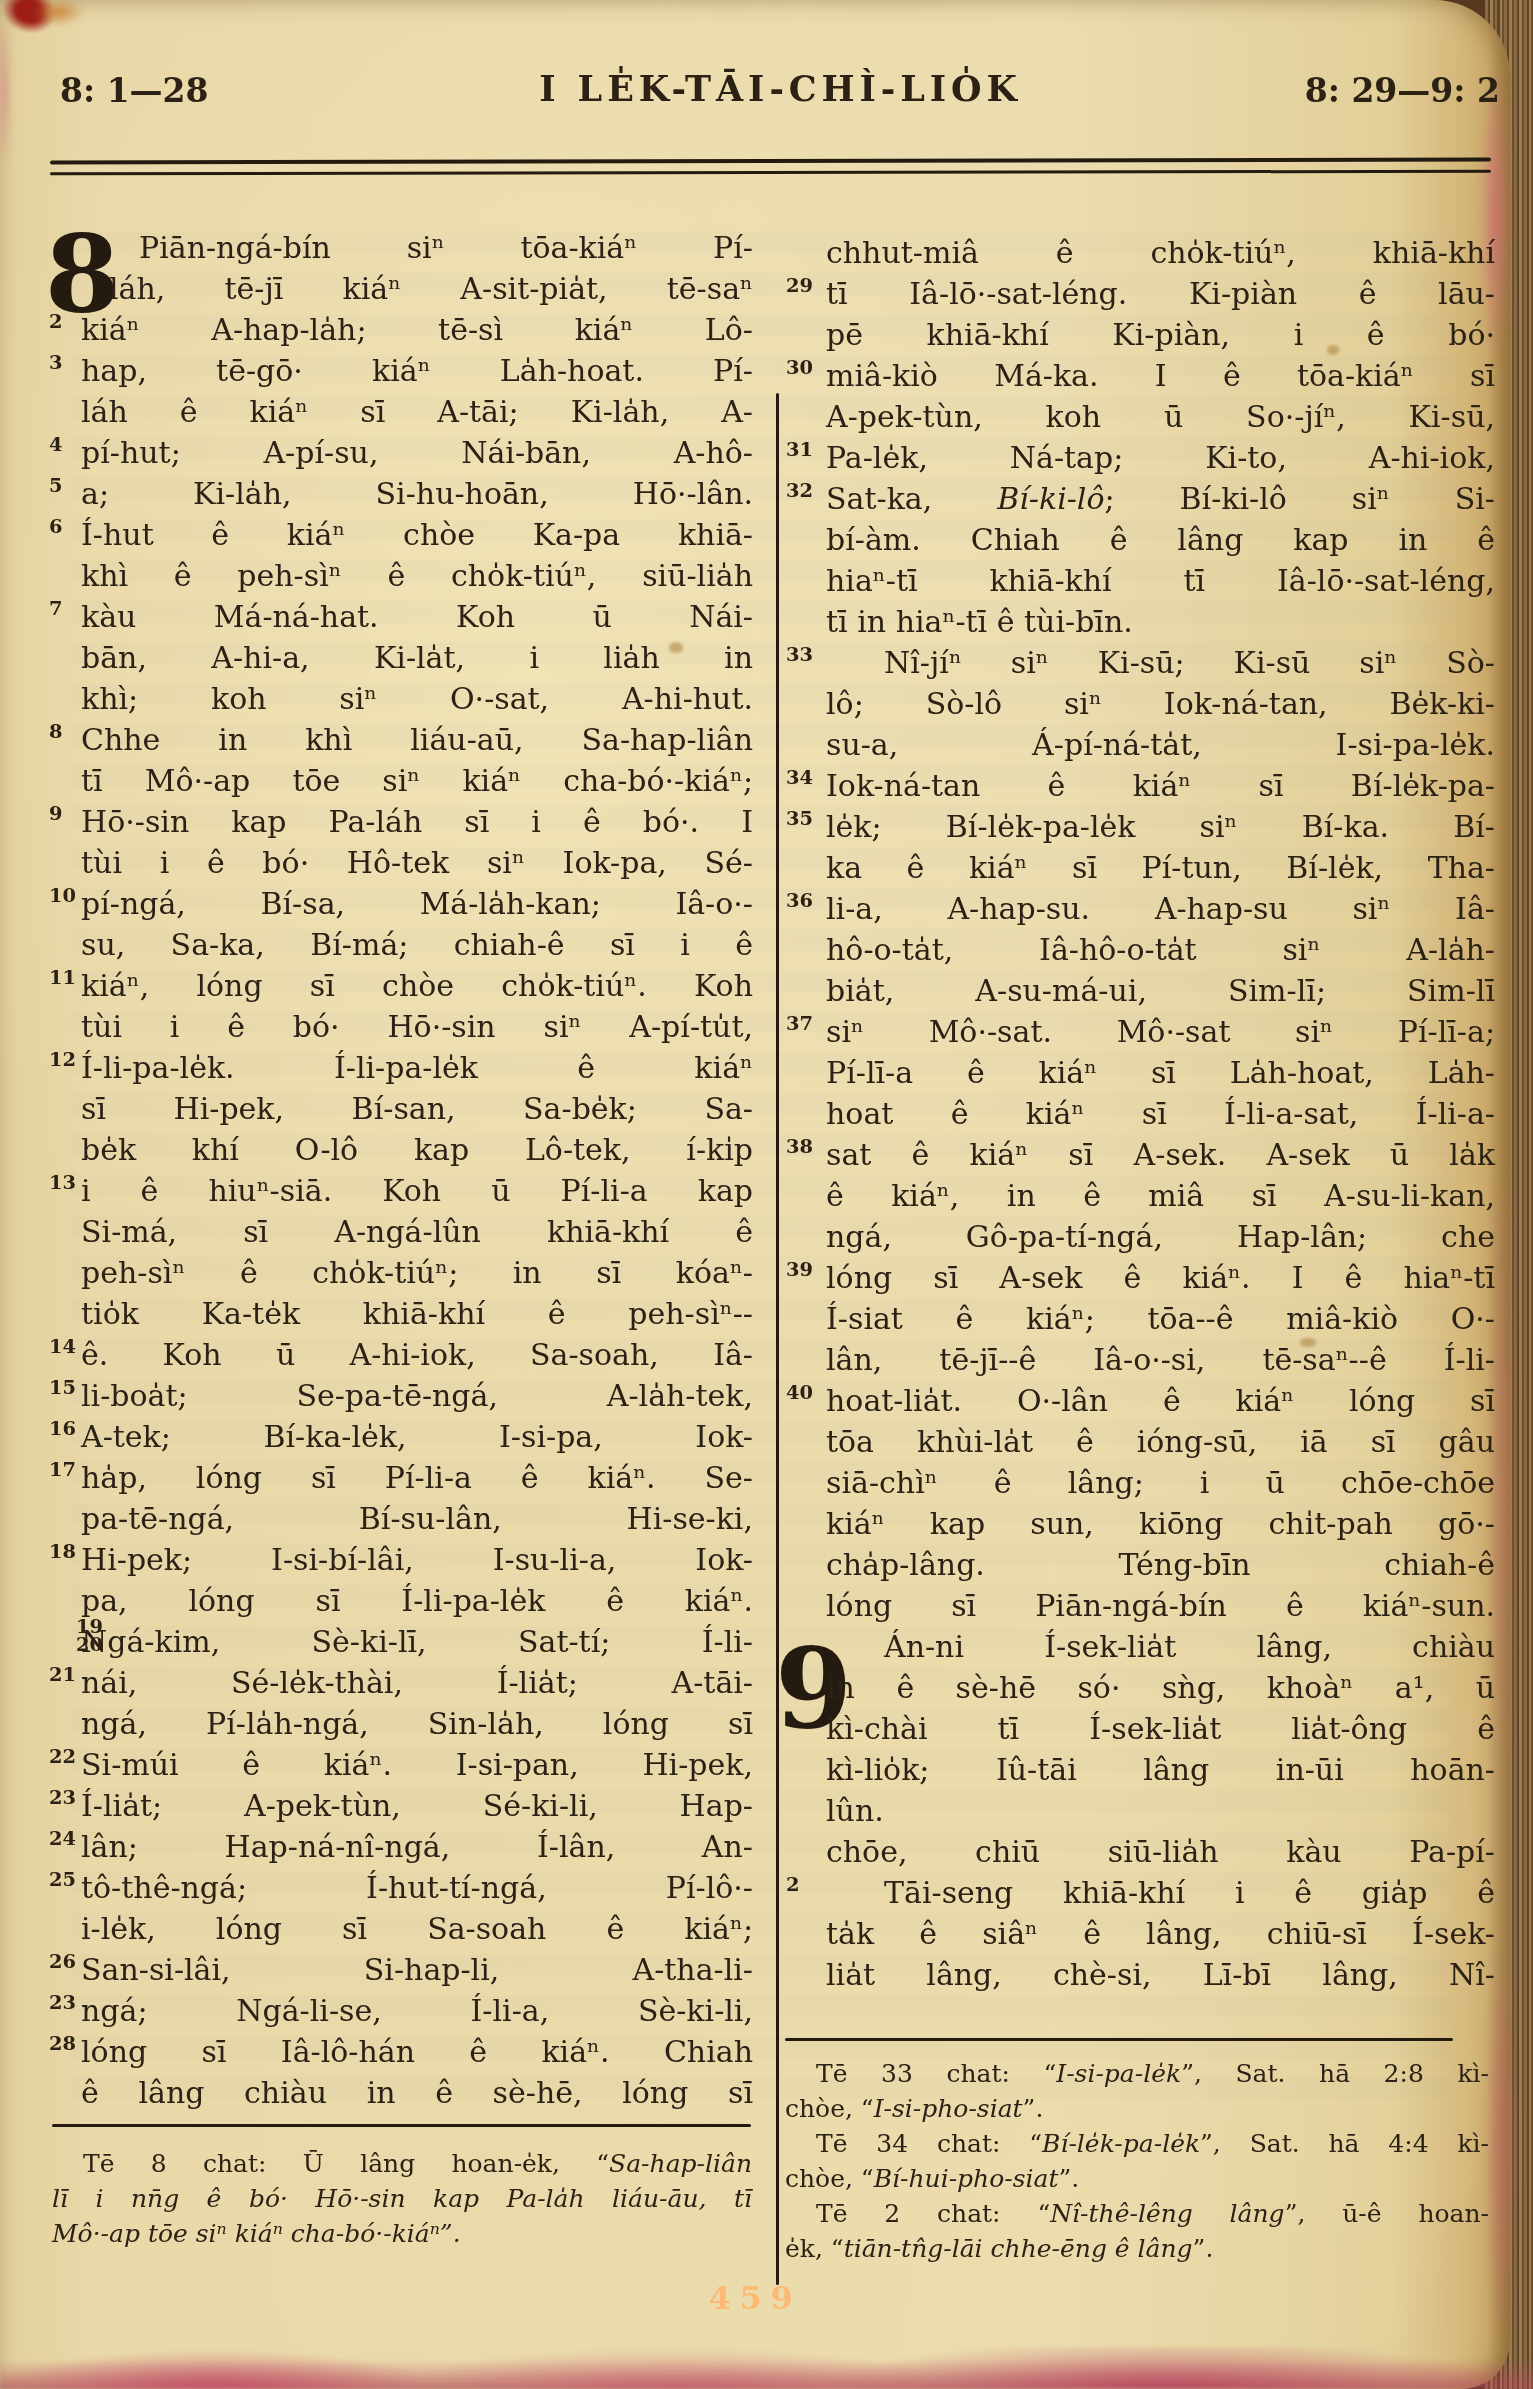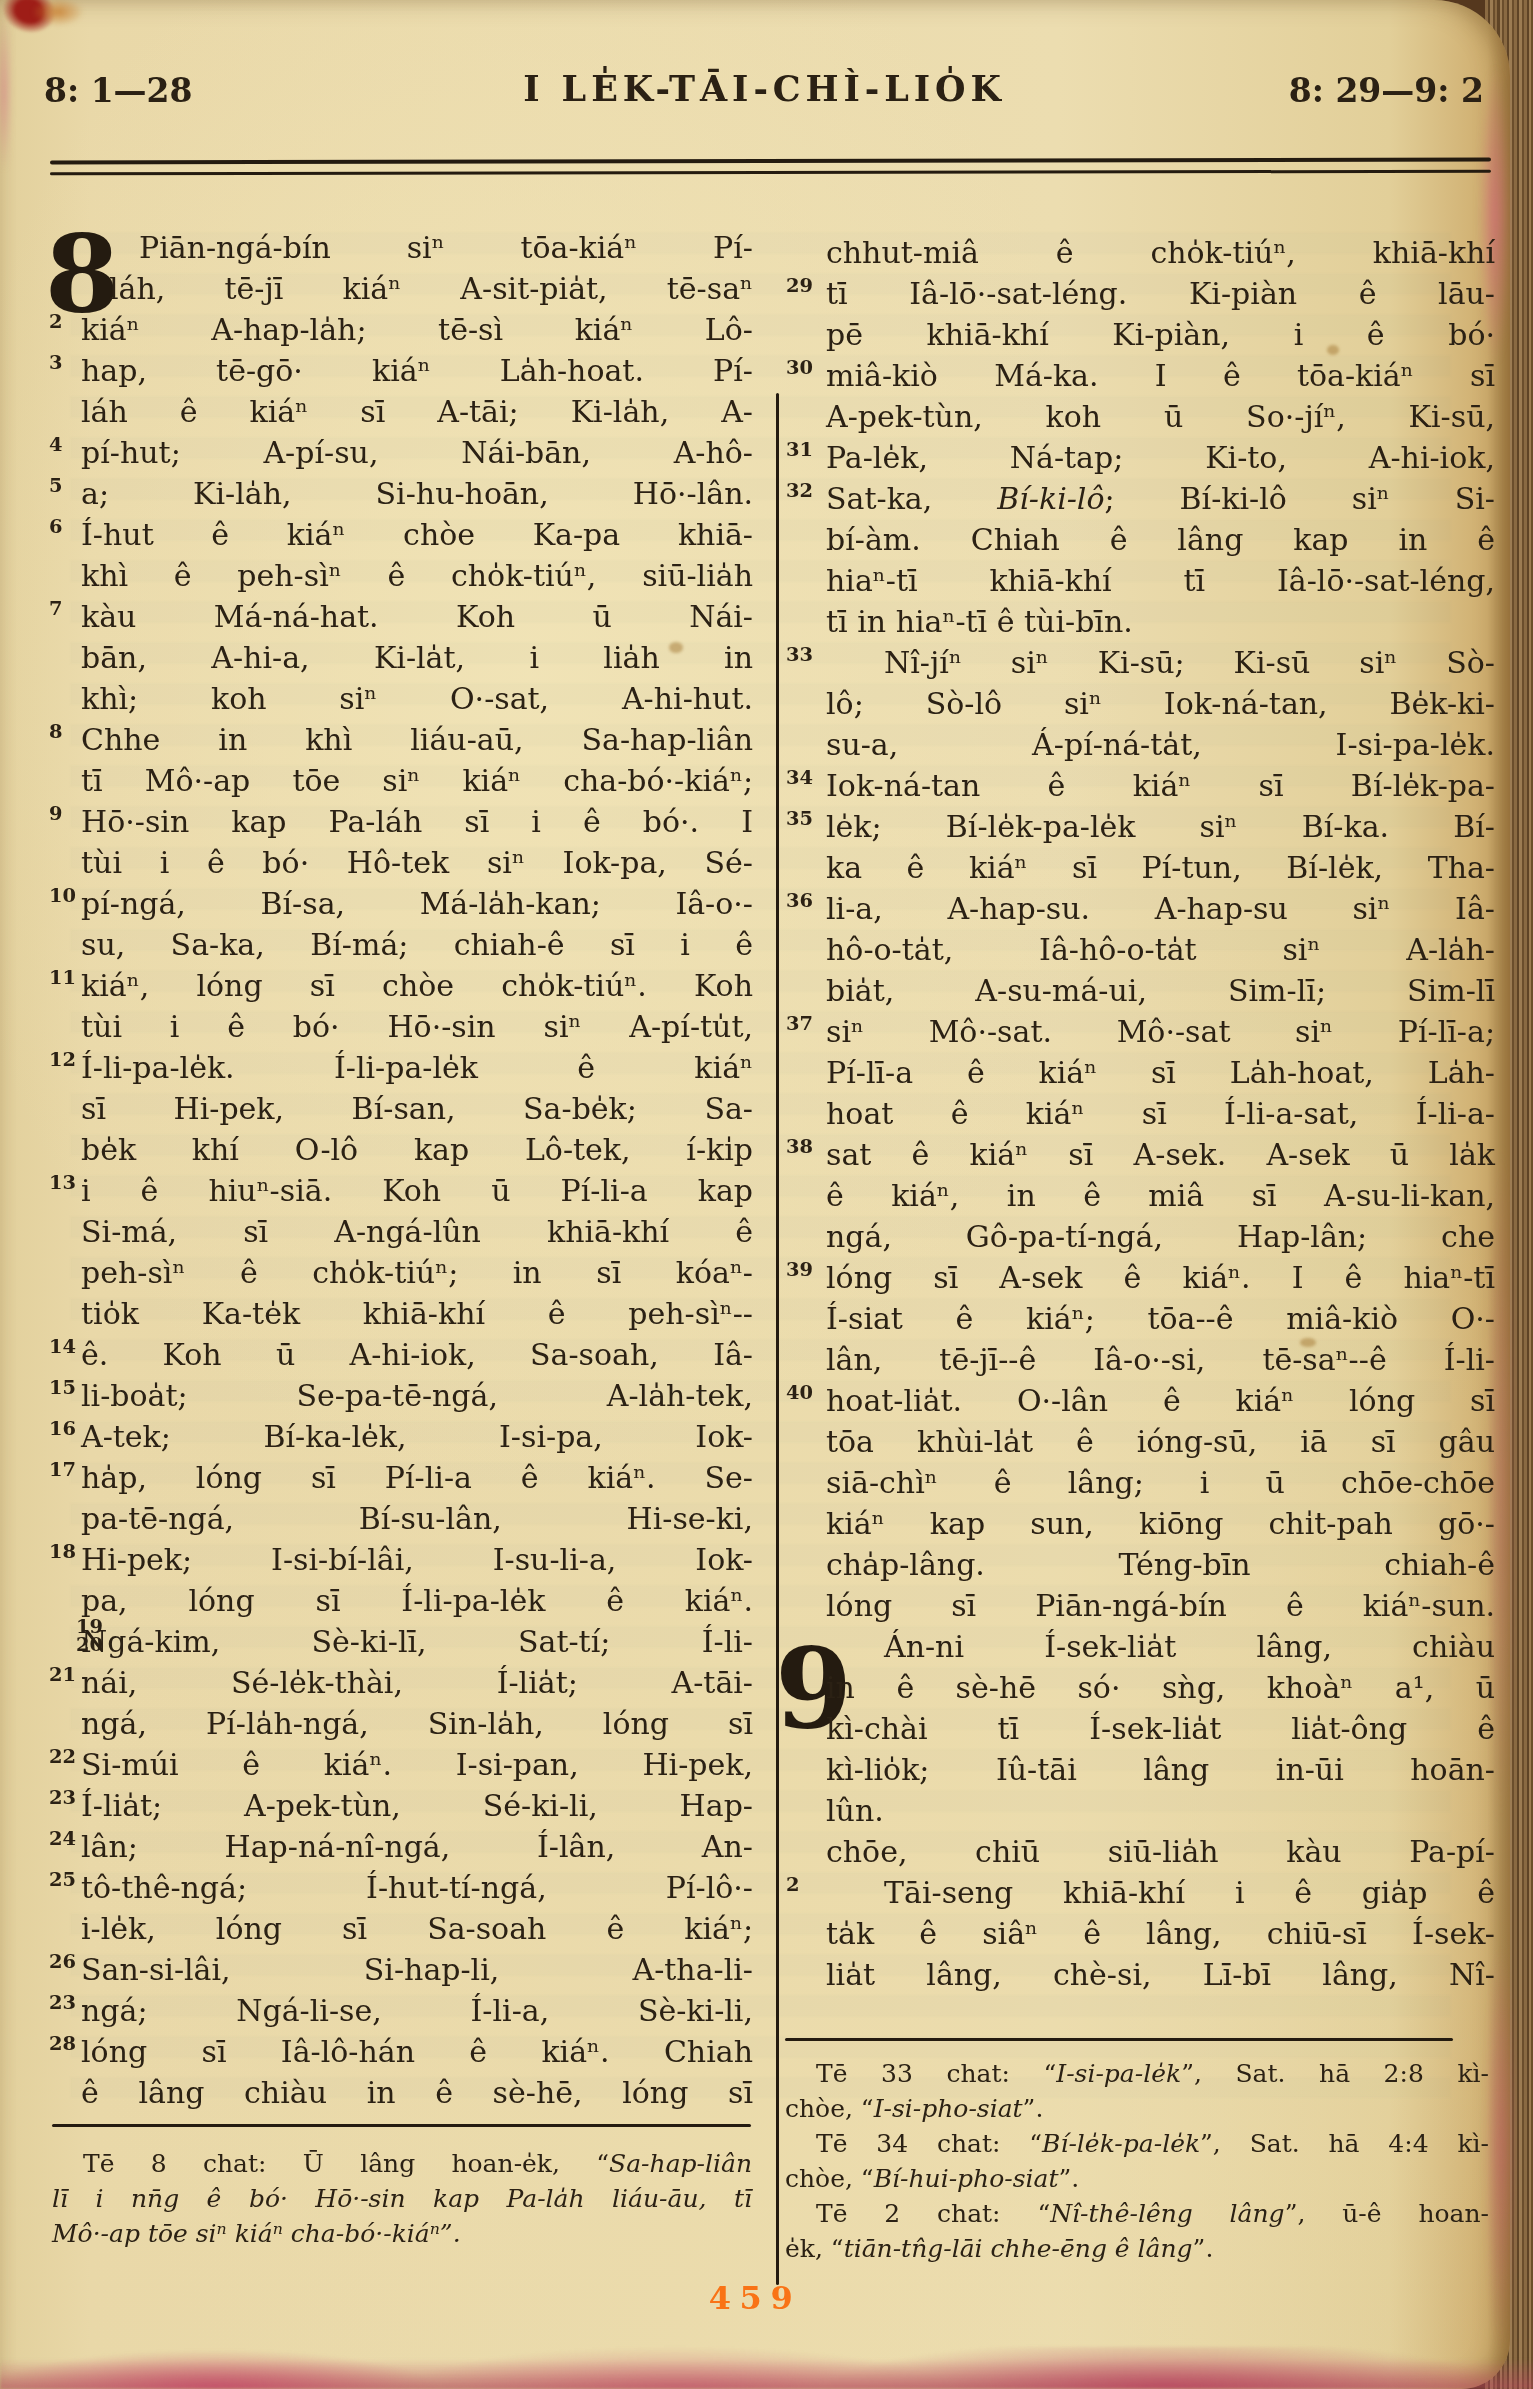--- a/index.html
+++ b/index.html
@@ -40,21 +40,21 @@
           radial-gradient(227px 40px at 14% 102%, rgba(196,73,103,.85), rgba(196,73,103,0)),
           radial-gradient(280px 44px at 44% 104%, rgba(196,73,103,.55), rgba(0,0,0,0)),
           radial-gradient(345px 50px at 76% 102%, rgba(182,62,92,.8), rgba(0,0,0,0)),
           linear-gradient(to top, rgba(190,70,100,.5), rgba(190,70,100,0) 72%);}
   .fox1,.fox2,.fox3{border-radius:50%;filter:blur(1.6px);background:rgba(164,120,52,.5);}
   .fox1{left:669px;top:642px;width:14px;height:10.8px;}
   .fox2{left:1327px;top:345px;width:12px;height:9.7px;}
   .fox3{left:1300px;top:1338px;width:16px;height:8.6px;}
 
   
-  .header{position:absolute;top:68px;left:44px;width:1441px;height:50px;font-weight:bold;}
+  .header{position:absolute;top:68px;left:60px;width:1441px;height:50px;font-weight:bold;}
   .h-left{position:absolute;left:0;top:3.2px;font-size:33px;}
   .h-title{position:absolute;left:50%;transform:translateX(-50%);top:0;font-size:35px;letter-spacing:4.9px;white-space:nowrap;}
   .h-right{position:absolute;right:1.1px;top:3.2px;font-size:33px;}
 
   .rule{position:absolute;background:#241b10;border-radius:2.2px;}
   .rule-a{left:50px;top:159px;width:1441px;height:4.3px;transform:rotate(-.12deg);}
   .rule-b{left:50px;top:171px;width:1441px;height:3.2px;transform:rotate(-.1deg);}
   .divider{left:776px;top:393px;width:2.7px;height:1892px;}
   .frule-l{left:52px;top:2124px;width:699px;height:3.2px;}
   .frule-r{left:785px;top:2038px;width:668px;height:3.2px;}
@@ -74,21 +74,21 @@
   .colR .vnum{left:-40px;}
 
   .fnotes{position:absolute;font-size:25px;}
   .fnL{left:52px;top:2146px;width:700px;}
   .fnR{left:785px;top:2056px;width:704px;}
   .fline{position:relative;height:35px;line-height:35px;text-align:justify;text-align-last:justify;}
   .fline.end{text-align-last:left;}
   .fline.indent{padding-left:31px;}
 
   .pagenum{position:absolute;left:0;top:2279px;width:1510px;text-align:center;
-           font-size:32px;letter-spacing:8.6px;font-weight:bold;color:#f97316;}
+           font-size:32px;letter-spacing:8.6px;font-weight:bold;color:#fdba74;}
 </style>
 </head>
 <body>
 
 <div class="scan">
   <div class="edge"></div>
   <div class="paper"></div>
   <div class="ghost"></div>
 
   <div class="stain stain-tl-red"></div>

